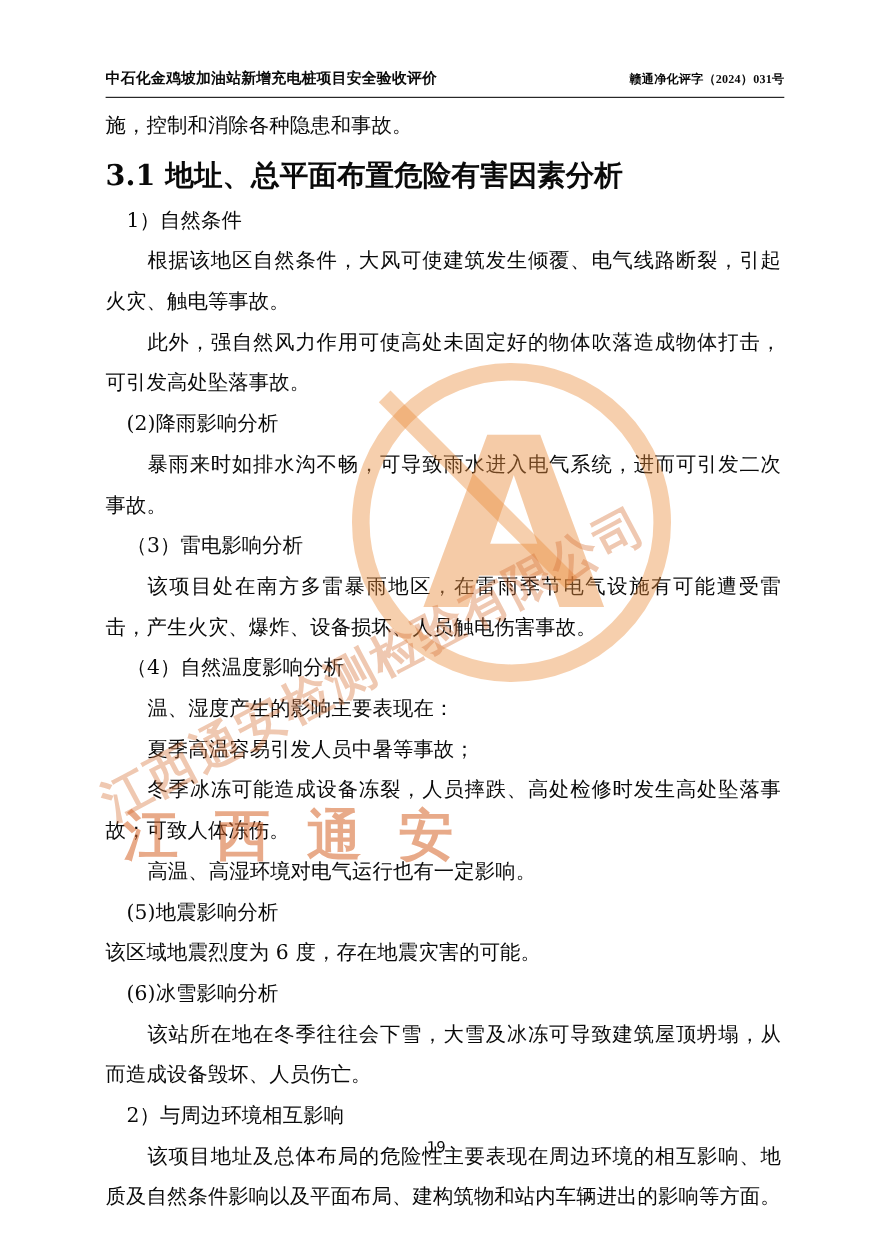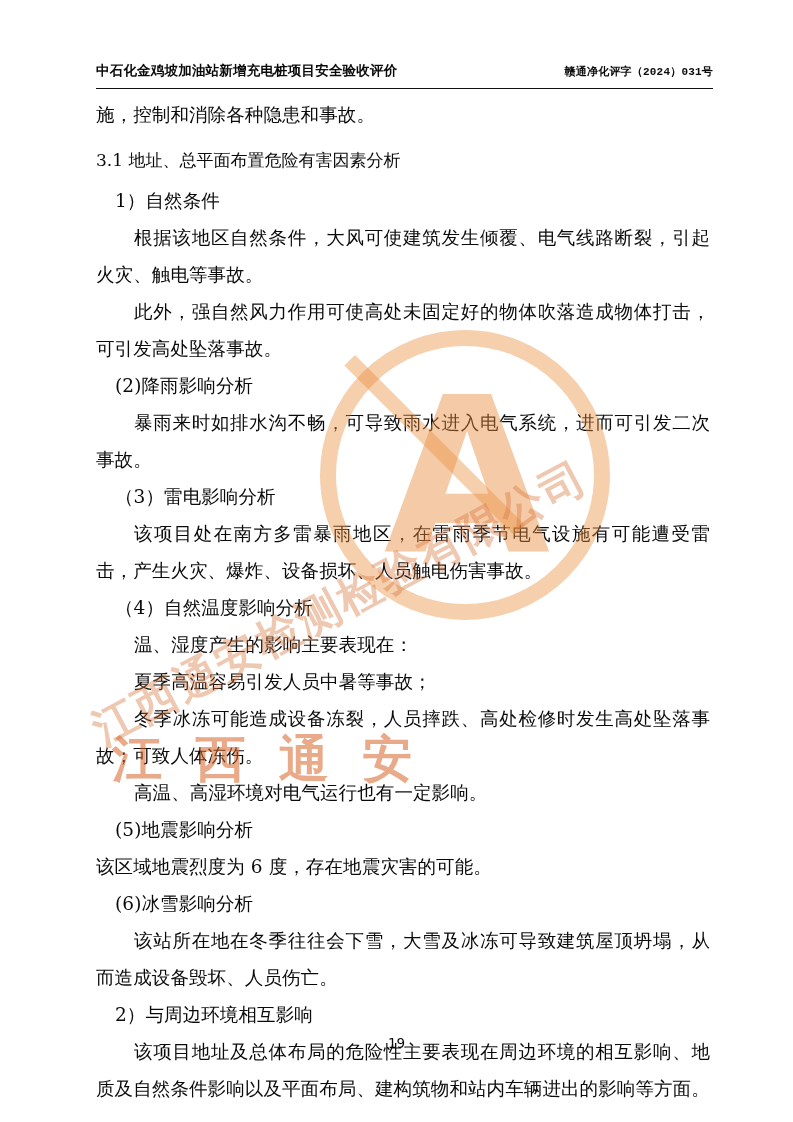--- a/index.html
+++ b/index.html
@@ -22,21 +22,21 @@
   .header {
     position: absolute;
     top: 62px;
     left: 96px;
     right: 80px;
     display: flex;
     justify-content: space-between;
     align-items: baseline;
     font-size: 13.5px;
     font-weight: bold;
-    font-family: Liberation Mono, monospace;
+    font-family: Liberation Serif, serif;
     letter-spacing: 0.2px;
     gap: 28px;
   }
   .header-right {
     font-size: 11px;
   }
   .header-rule {
     position: absolute;
     top: 88px;
     left: 96px;
@@ -59,22 +59,22 @@
     text-justify: inter-ideograph;
     letter-spacing: 0.1px;
   }
   .indent {
     text-indent: 38px;
   }
   .indent-sm {
     text-indent: 19px;
   }
   .heading {
-    font-size: 17px;
-    font-weight: normal;
+    font-size: 26px;
+    font-weight: bold;
     line-height: 40px;
     margin: 7px 0 2px 0;
     font-family: "DejaVu Serif", "Liberation Serif", serif;
   }
 
   
   .page-number {
     position: absolute;
     top: 1035px;
     left: 0;

